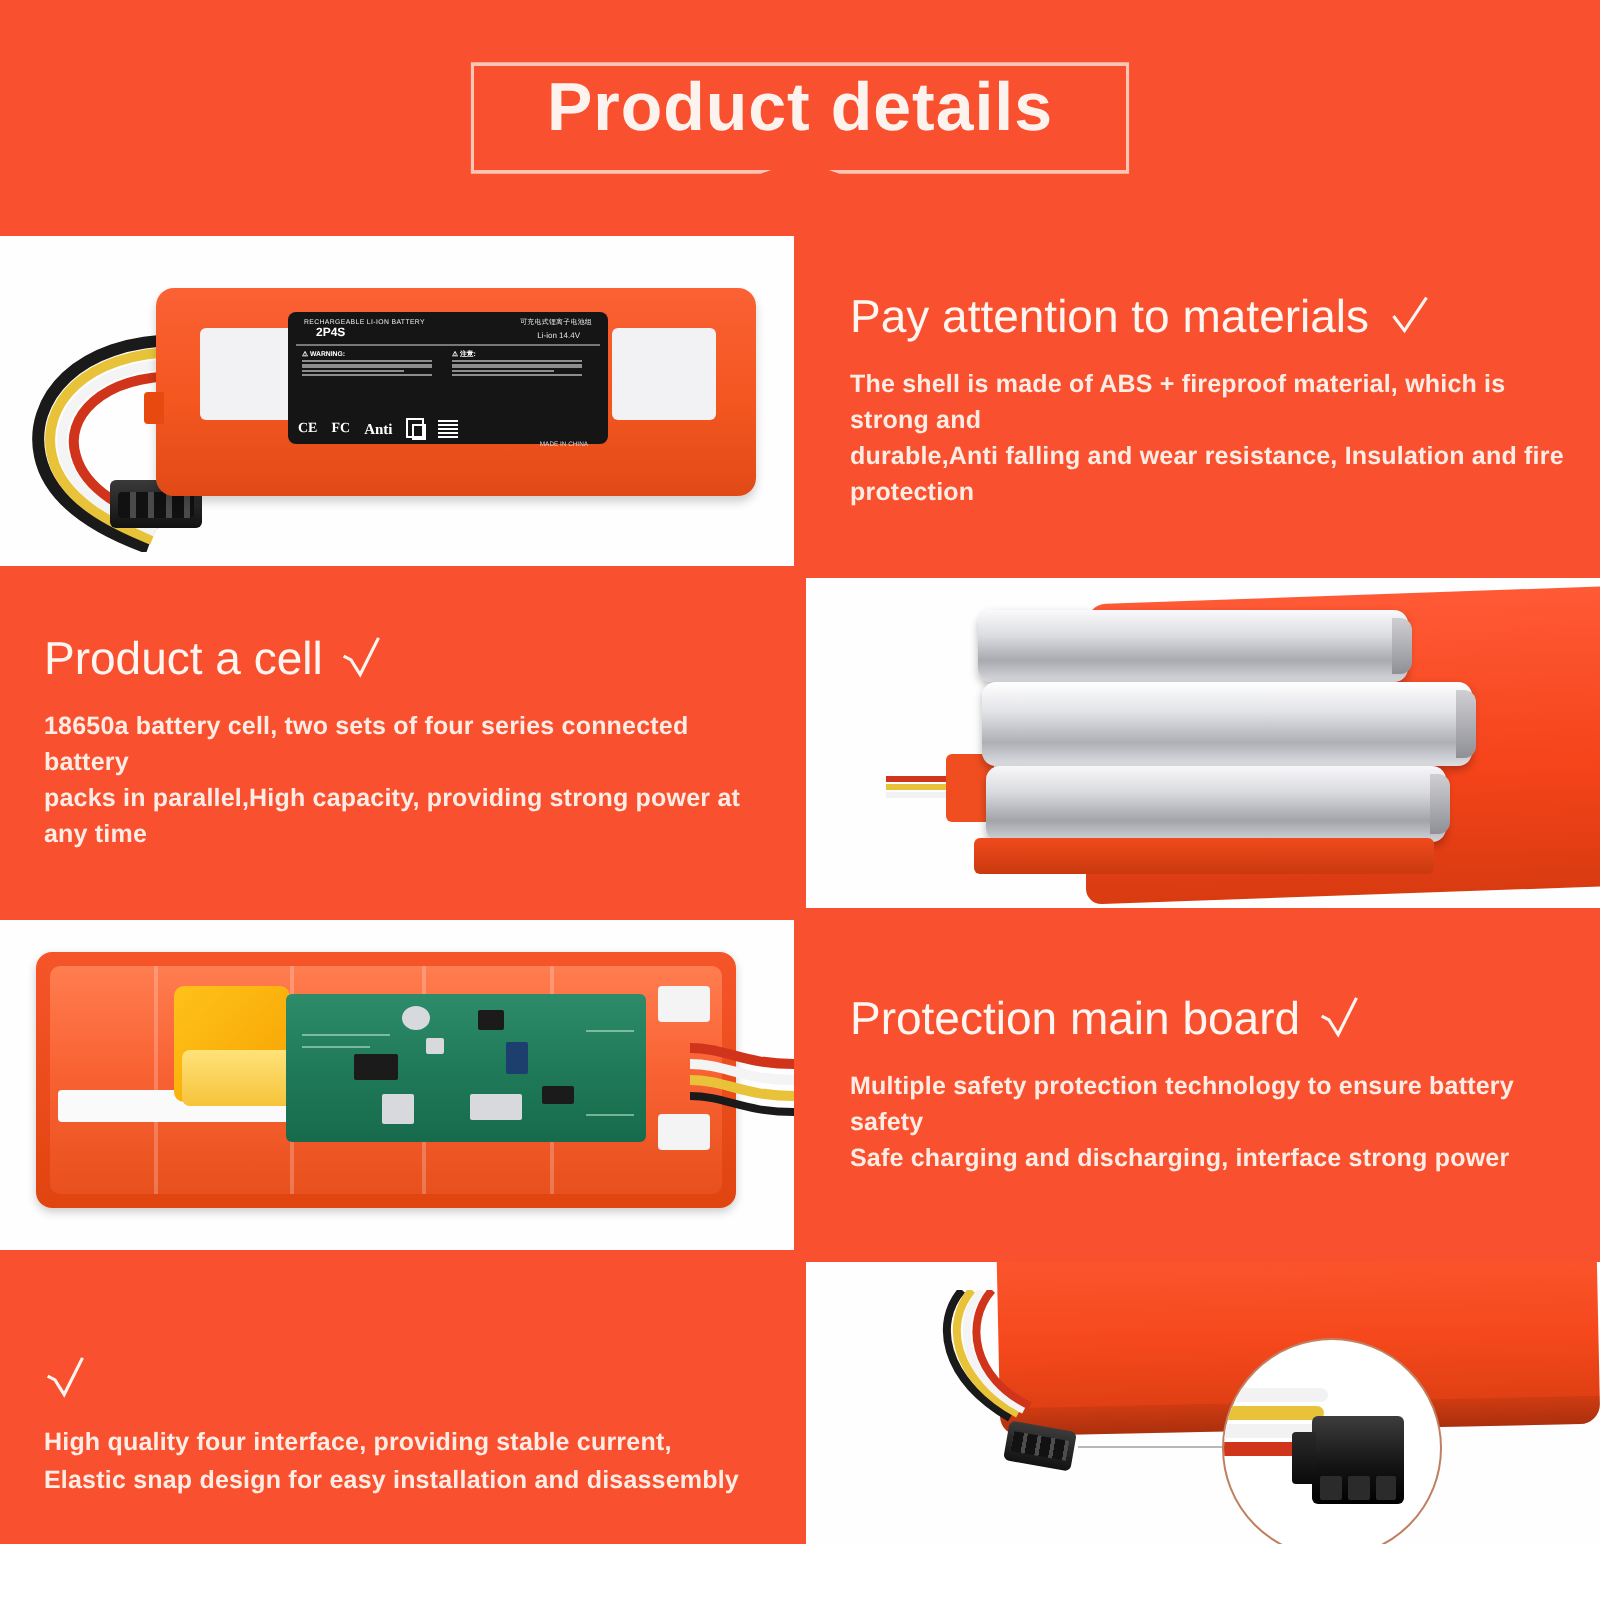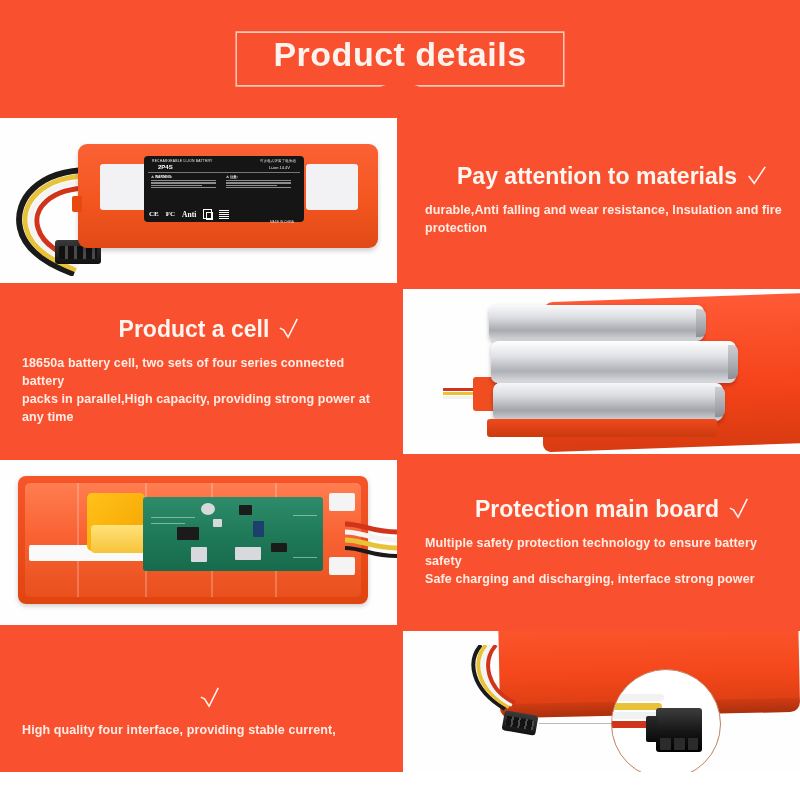--- a/index.html
+++ b/index.html
@@ -42,24 +42,23 @@
     grid-template-columns:1fr 1fr;
     grid-template-rows:repeat(4,165px);
     gap:6px 6px;
     padding:0 0 0 0;
   }
   .cell{ position:relative; overflow:hidden; }
   .photo{ background:#FEFEFE; }
   .textcell{ background:#F9512F; display:flex; flex-direction:column; justify-content:center; }
 
   .t-head{
-    font-size:23px; font-weight:bold; color:#FFF6F1;
+    font-size:23px; font-weight:normal; color:#FFF6F1;
     margin:0 0 12px 22px; display:flex; align-items:center; gap:9px;
     line-height:1.1;
-    justify-content:center;
   }
   .check{ display:inline-block; width:22px; height:22px; }
   .t-body{
     font-size:12.5px; font-weight:bold; color:#FFEDE5;
     margin-left:22px; line-height:1.45; letter-spacing:.1px;
     max-width:360px;
   }
   .t-body span{ display:block; }
 
   
@@ -245,20 +244,21 @@
   </div>
 
   <div class="cell textcell">
     <div class="t-head">
       <span>Pay attention to materials</span>
       <svg class="check" viewBox="0 0 24 24">
         <path d="M3 12 L9 20 L21 2" fill="none" stroke="#FFF6F1" stroke-width="1.7"></path>
       </svg>
     </div>
     <div class="t-body">
+      <span>The shell is made of ABS + fireproof material, which is strong and</span>
       <span>durable,Anti falling and wear resistance, Insulation and fire protection</span>
     </div>
   </div>
 
   <div class="cell textcell">
     <div class="t-head">
       <span>Product a cell</span>
       <svg class="check" viewBox="0 0 24 24">
         <path d="M2 11 L6 13 L11 21 L21 1" fill="none" stroke="#FFF6F1" stroke-width="1.7"></path>
       </svg>
@@ -342,20 +342,21 @@
   </div>
 
   <div class="cell textcell">
     <div class="t-head">
       <svg class="check" viewBox="0 0 24 24">
         <path d="M2 11 L6 13 L11 21 L21 1" fill="none" stroke="#FFF6F1" stroke-width="1.7"></path>
       </svg>
     </div>
     <div class="t-body">
       <span>High quality four interface, providing stable current,</span>
+      <span>Elastic snap design for easy installation and disassembly</span>
     </div>
   </div>
 
   <div class="cell photo">
     <div class="pack4"></div>
     <svg class="cable4" viewBox="0 0 60 70">
       <path d="M16 0 C2 16 6 44 40 64" stroke="#1a1a1a" stroke-width="4" fill="none"></path>
       <path d="M21 0 C7 16 11 44 44 62" stroke="#E8C33A" stroke-width="4" fill="none"></path>
       <path d="M26 0 C12 16 16 44 47 60" stroke="#F4F4F4" stroke-width="4" fill="none"></path>
       <path d="M31 0 C17 16 21 44 50 58" stroke="#D0341A" stroke-width="4" fill="none"></path>

